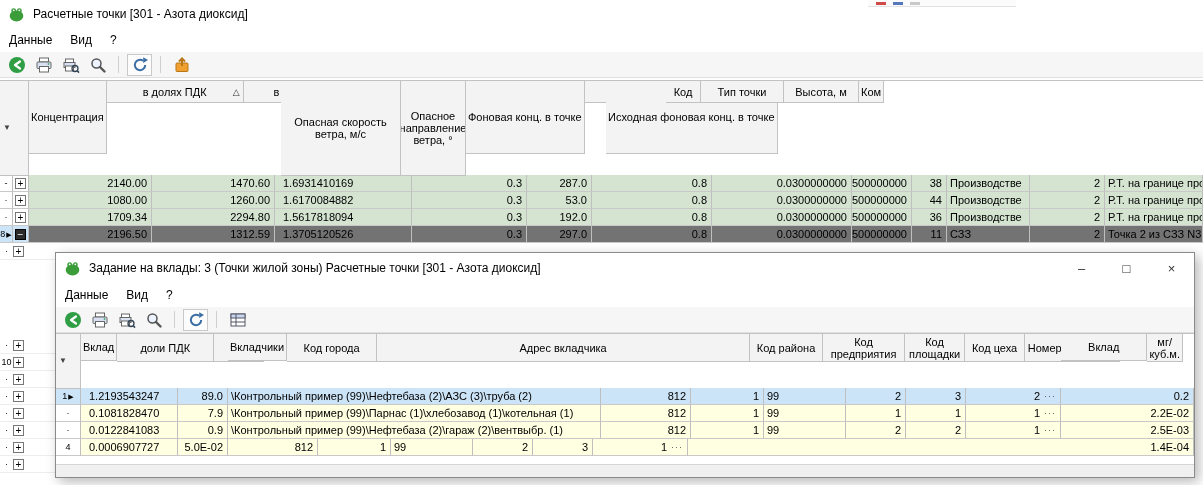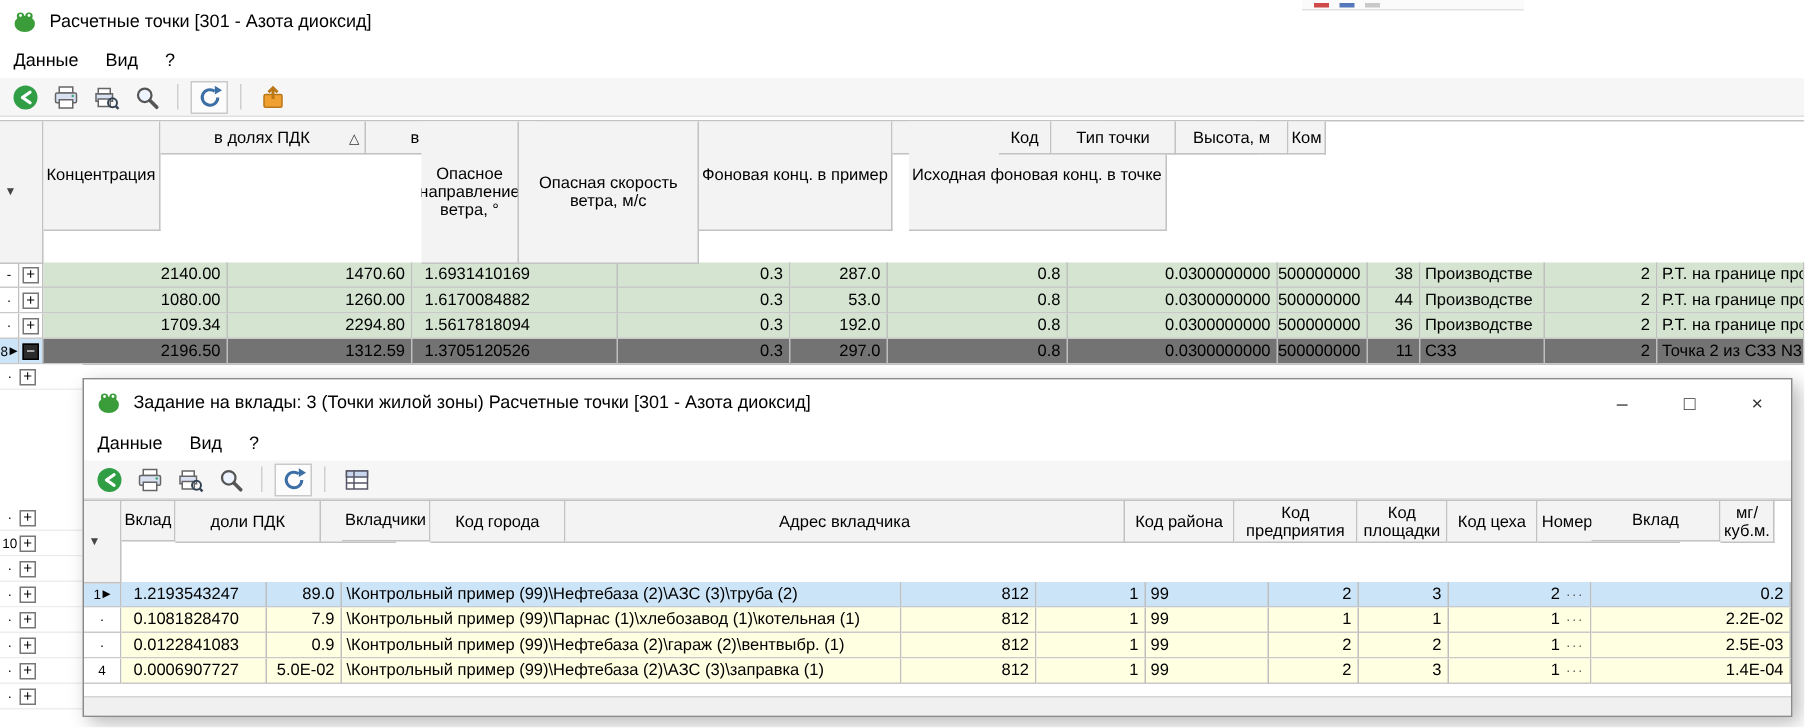--- a/index.html
+++ b/index.html
@@ -167,24 +167,24 @@
         <div class="hg w252">
           <div class="hcellbase hg-top">Концентрация</div>
           <div class="hg-bottom">
             <div class="hcellbase hcell w137">
                 <span>в долях ПДК</span>
                 <span class="sort">△</span>
               </div>
             <div class="hcellbase hcell w115">в мг/куб.м.</div>
           </div>
         </div>
+        <div class="hcellbase tall w120">Опасная скорость ветра, м/с</div>
         <div class="hcellbase tall w65">Опасное направление ветра, °</div>
-        <div class="hcellbase tall w120">Опасная скорость ветра, м/с</div>
         <div class="hg w140">
-          <div class="hcellbase hg-top">Фоновая конц. в пример</div>
+          <div class="hcellbase hg-top">Фоновая конц. в точке</div>
           <div class="hg-bottom">
               <div class="hcellbase hcell w140">в долях ПДК</div>
             </div>
         </div>
         <div class="hg w60">
           <div class="hcellbase hg-top">Исходная фоновая конц. в точке</div>
           <div class="hg-bottom">
               <div class="hcellbase hcell w60">в долях ПДК</div>
             </div>
         </div>
@@ -488,21 +488,20 @@
           </div>
         <div class="c grow num">2.5E-03</div>
       </div>
 
       <div class="drow y">
         <div class="c di">
             <span>4</span>
           </div>
         <div class="c dw97 numl">0.0006907727</div>
         <div class="c dw50 num">5.0E-02</div>
-        <div class="c dw373 left">\Контрольный пример (99)\Нефтебаза (2)\АЗС (3)\заправка (1)</div>
         <div class="c dw90 num">812</div>
         <div class="c dw73 num">1</div>
         <div class="c dw82 left">99</div>
         <div class="c dw60 num">2</div>
         <div class="c dw60 num">3</div>
         <div class="c dw95 num">
             <span>1</span>
             <span class="ellipsis">···</span>
           </div>
         <div class="c grow num">1.4E-04</div>

